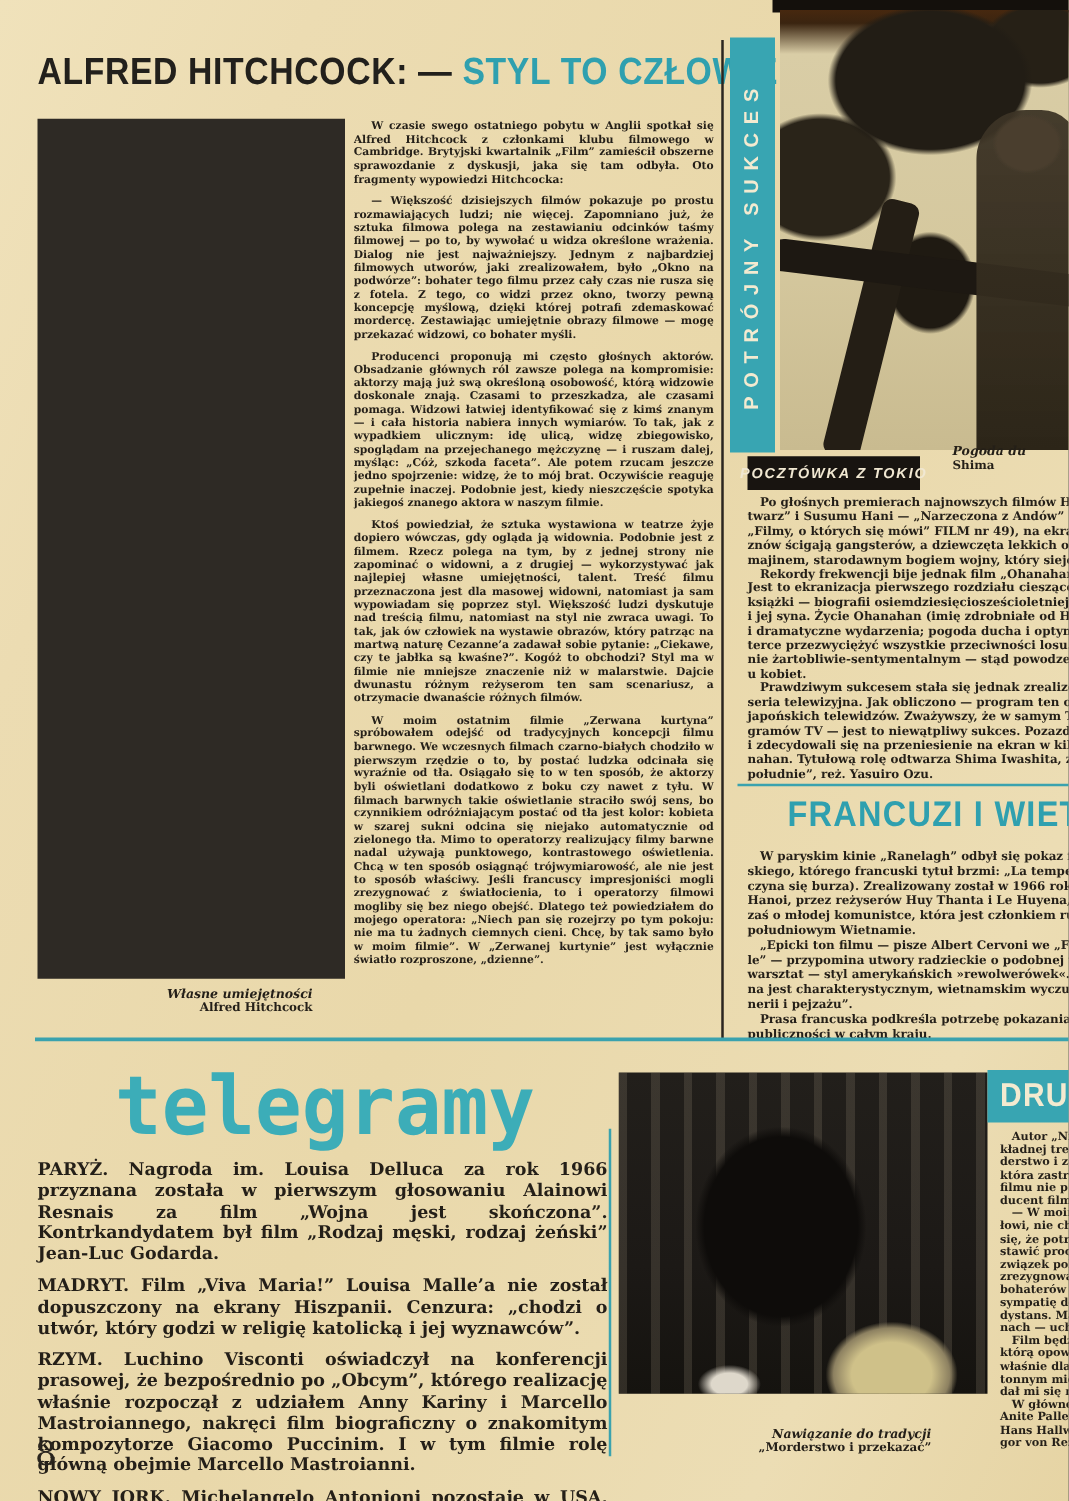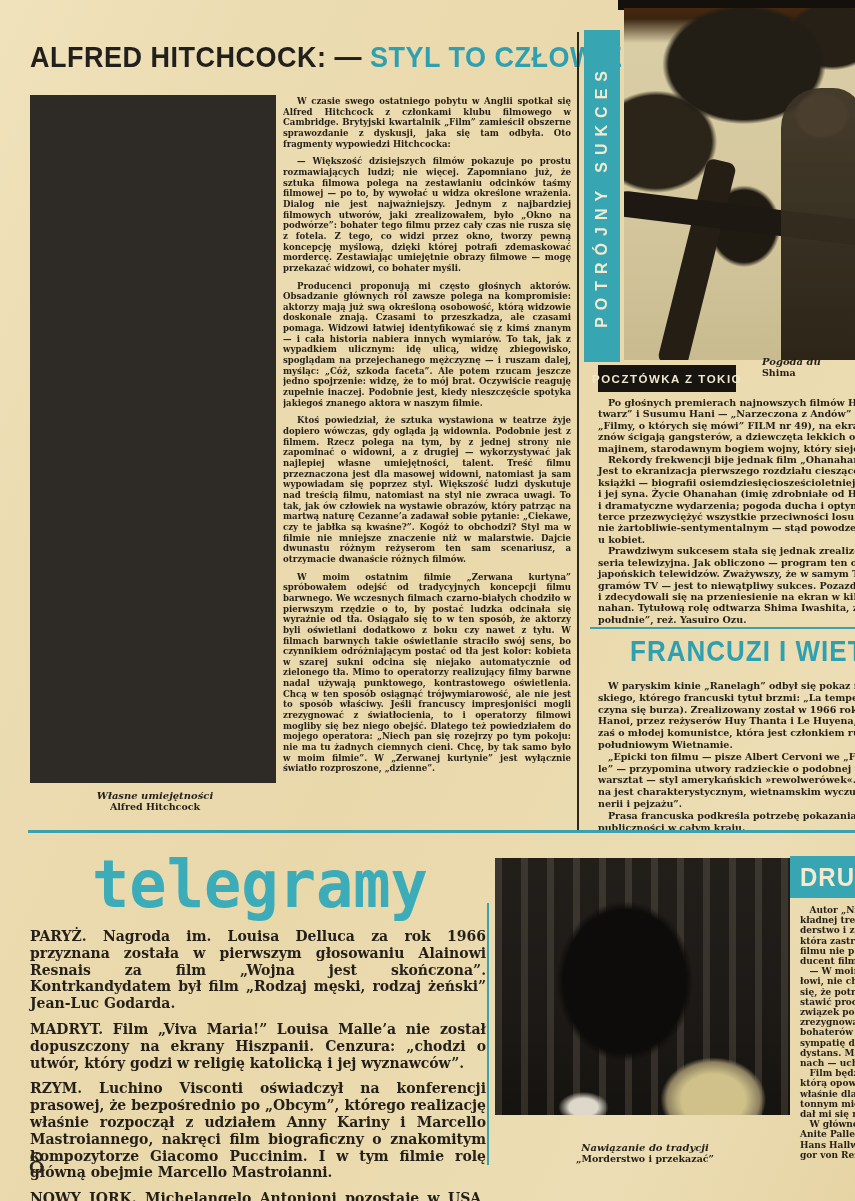--- a/index.html
+++ b/index.html
@@ -60,29 +60,29 @@
   .banner{top:30px;left:584px;width:36px;height:332px;background:#38a5b2;
     display:flex;align-items:center;justify-content:center;}
   .banner span{writing-mode:vertical-rl;transform:rotate(180deg);
     font-family:"Liberation Sans",sans-serif;font-weight:bold;font-size:16px;
     letter-spacing:7px;color:#f3ead0;white-space:nowrap;}
   
   .article{top:96px;left:283px;width:288px;height:726px;overflow:hidden;
     font-size:8.6px;font-weight:bold;line-height:1.24;text-align:justify;}
   .article p{margin:0 0 7px 0;text-indent:14px;}
   
-  .cap{font-size:10px;text-align:center;}
+  .cap{font-size:10px;text-align:right;}
   .cap .c1{font-style:italic;font-weight:bold;}
   .cap .c2{font-weight:bold;font-size:9.5px;}
   .cap-hitchcock{top:790px;left:60px;width:190px;}
   .cap-tokio{top:356px;left:762px;width:200px;text-align:left;}
   .cap-couple{top:1128px;left:545px;width:200px;margin-top:14px;}
   
   .blackbox{top:365px;left:598px;width:138px;height:27px;background:#181410;
-    display:flex;align-items:center;justify-content:center;}
+    display:flex;align-items:center;justify-content:center;font-style:italic;}
   .blackbox span{font-family:"Liberation Sans",sans-serif;font-weight:bold;font-size:11.5px;
     letter-spacing:1.5px;color:#f1e8d2;white-space:nowrap;}
   .tealbox{top:856px;left:790px;width:70px;height:42px;background:#38a5b2;overflow:hidden;
     display:flex;align-items:center;}
   .tealbox span{font-family:"Liberation Sans",sans-serif;font-weight:bold;font-size:24px;
     letter-spacing:1px;color:#f3ead0;padding-left:10px;white-space:nowrap;transform:scaleY(1.1);}
   
   .lines{font-weight:bold;}
   .lines .ln{white-space:pre;}
   .col-tokio{top:397px;left:598px;width:260px;font-size:9.5px;line-height:11.4px;}

